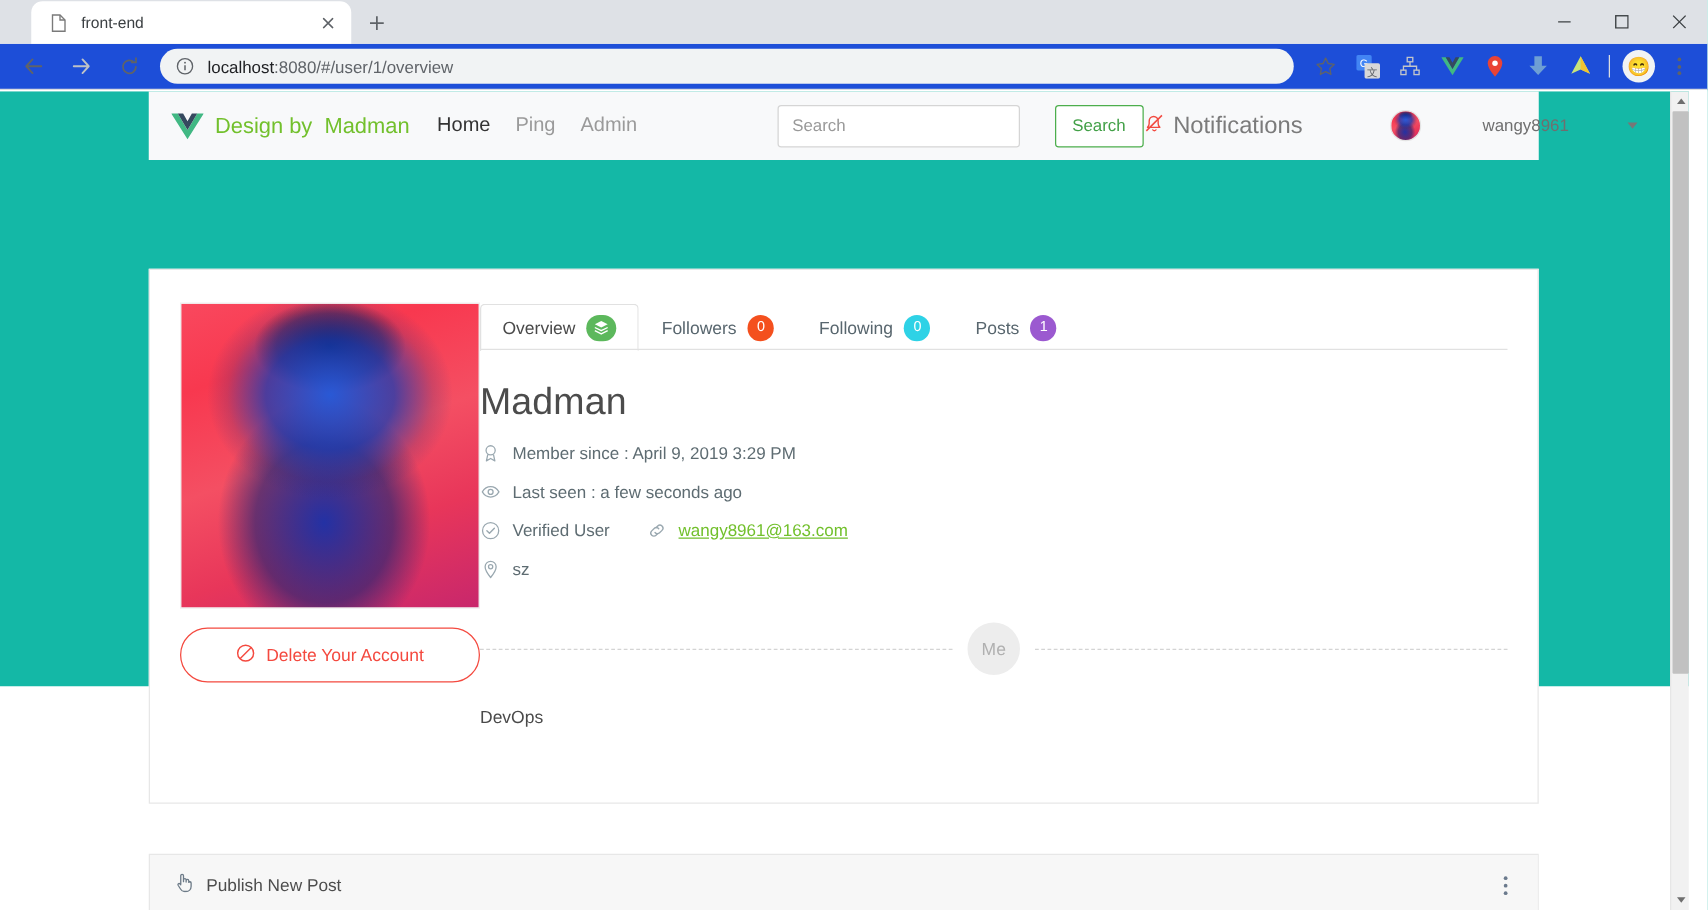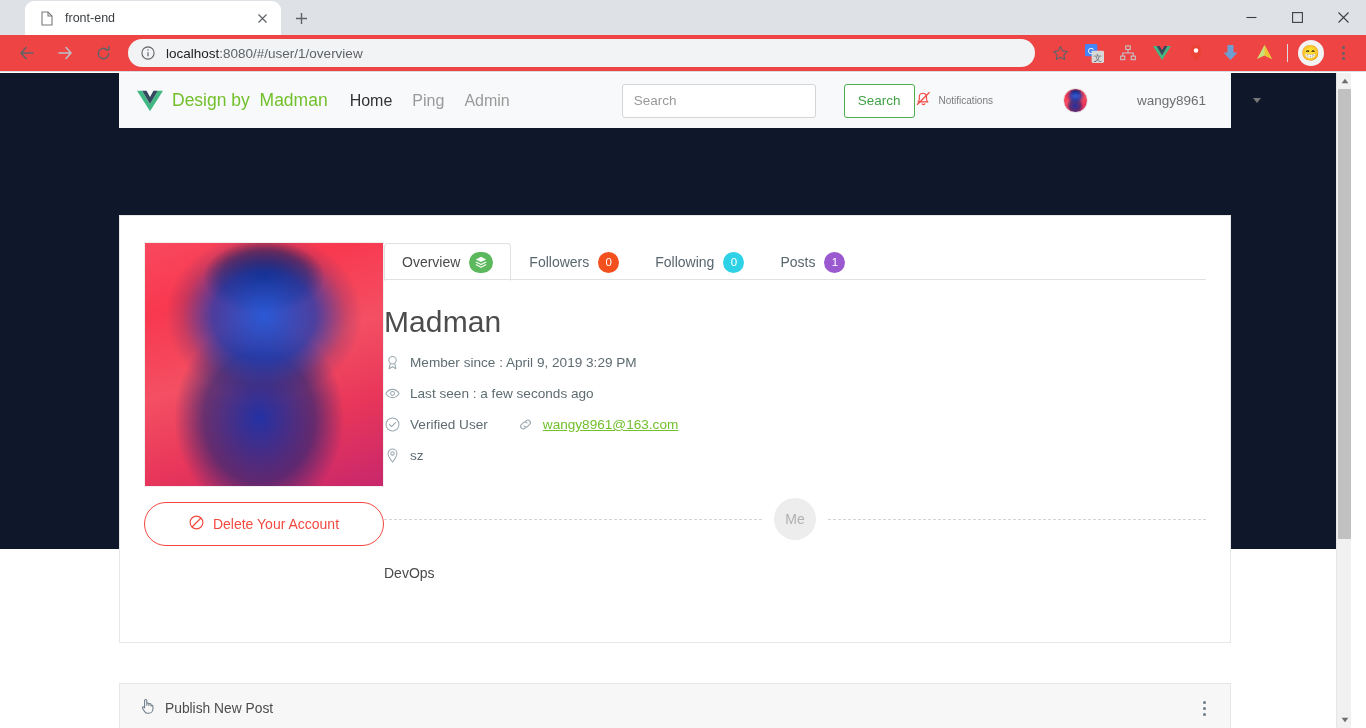--- a/index.html
+++ b/index.html
@@ -47,21 +47,21 @@
     position: absolute; right: 0; top: 0; height: 35px;
     display: flex; align-items: center;
   }
   .winbtn {
     width: 46px; height: 35px; display: flex;
     align-items: center; justify-content: center;
     color: #3c4043; font-size: 12px;
   }
 
   .toolbar {
-    height: 37px; background: #ef4444;
+    height: 37px; background: #1d4ed8;
     display: flex; align-items: center; padding: 0 8px;
     border-bottom: 1px solid #dadce0;
   }
   .navbtn {
     width: 28px; height: 28px; margin: 0 5px;
     display: flex; align-items: center; justify-content: center;
     color: #5f6368;
   }
   .navbtn.fwd { color: #bdc1c6; }
   .omnibox {
@@ -94,21 +94,21 @@
     justify-content: center; gap: 2.5px;
   }
   .kebab i { width: 3px; height: 3px; border-radius: 50%; background: #5f6368; display: block; }
 
   
   .viewport {
     position: absolute; left: 0; top: 73px;
     width: 1366px; height: 655px;
     background: #ffffff; overflow: hidden;
   }
-  .page { width: 1351px; height: 476px; position: relative; background: #0f172a; }
+  .page { width: 1351px; height: 476px; position: relative; background: #14b8a6; }
 
   
   .scrollbar {
     position: absolute; right: 0; top: 0; width: 15px; height: 655px;
     background: #f1f1f1; border-left: 1px solid #e6e6e6;
   }
   .sb-arrow {
     width: 15px; height: 16px; display: flex;
     align-items: center; justify-content: center; color: #5f6368;
     font-size: 7px;
@@ -141,21 +141,21 @@
   }
   .search-input::placeholder { color: #999; }
   .search-btn {
     height: 34px; margin-left: 28px; padding: 0 13px;
     border: 1px solid #4cae4c; border-radius: 3px;
     background: #ffffff; color: #42a047; font-size: 13.5px;
     font-family: "Liberation Sans", sans-serif; cursor: pointer;
   }
   .nav-right { margin-left: auto; display: flex; align-items: center; }
   .notif { display: flex; align-items: center; margin-right: 70px; }
-  .notif-label { font-size: 10px; color: #7b7b7b; margin-left: 7px; }
+  .notif-label { font-size: 19px; color: #7b7b7b; margin-left: 7px; }
   .user-menu { display: flex; align-items: center; gap: 40px; }
   .user-avatar {
     width: 25px; height: 25px; border-radius: 50%;
     overflow: hidden; border: 1px solid #e4e4e4; flex: 0 0 25px;
   }
   .user-name { font-size: 13.5px; color: #6f6f6f; margin-left: 9px; }
   .caret {
     margin-left: 7px; width: 0; height: 0;
     border-left: 4.5px solid transparent; border-right: 4.5px solid transparent;
     border-top: 5px solid #777;

